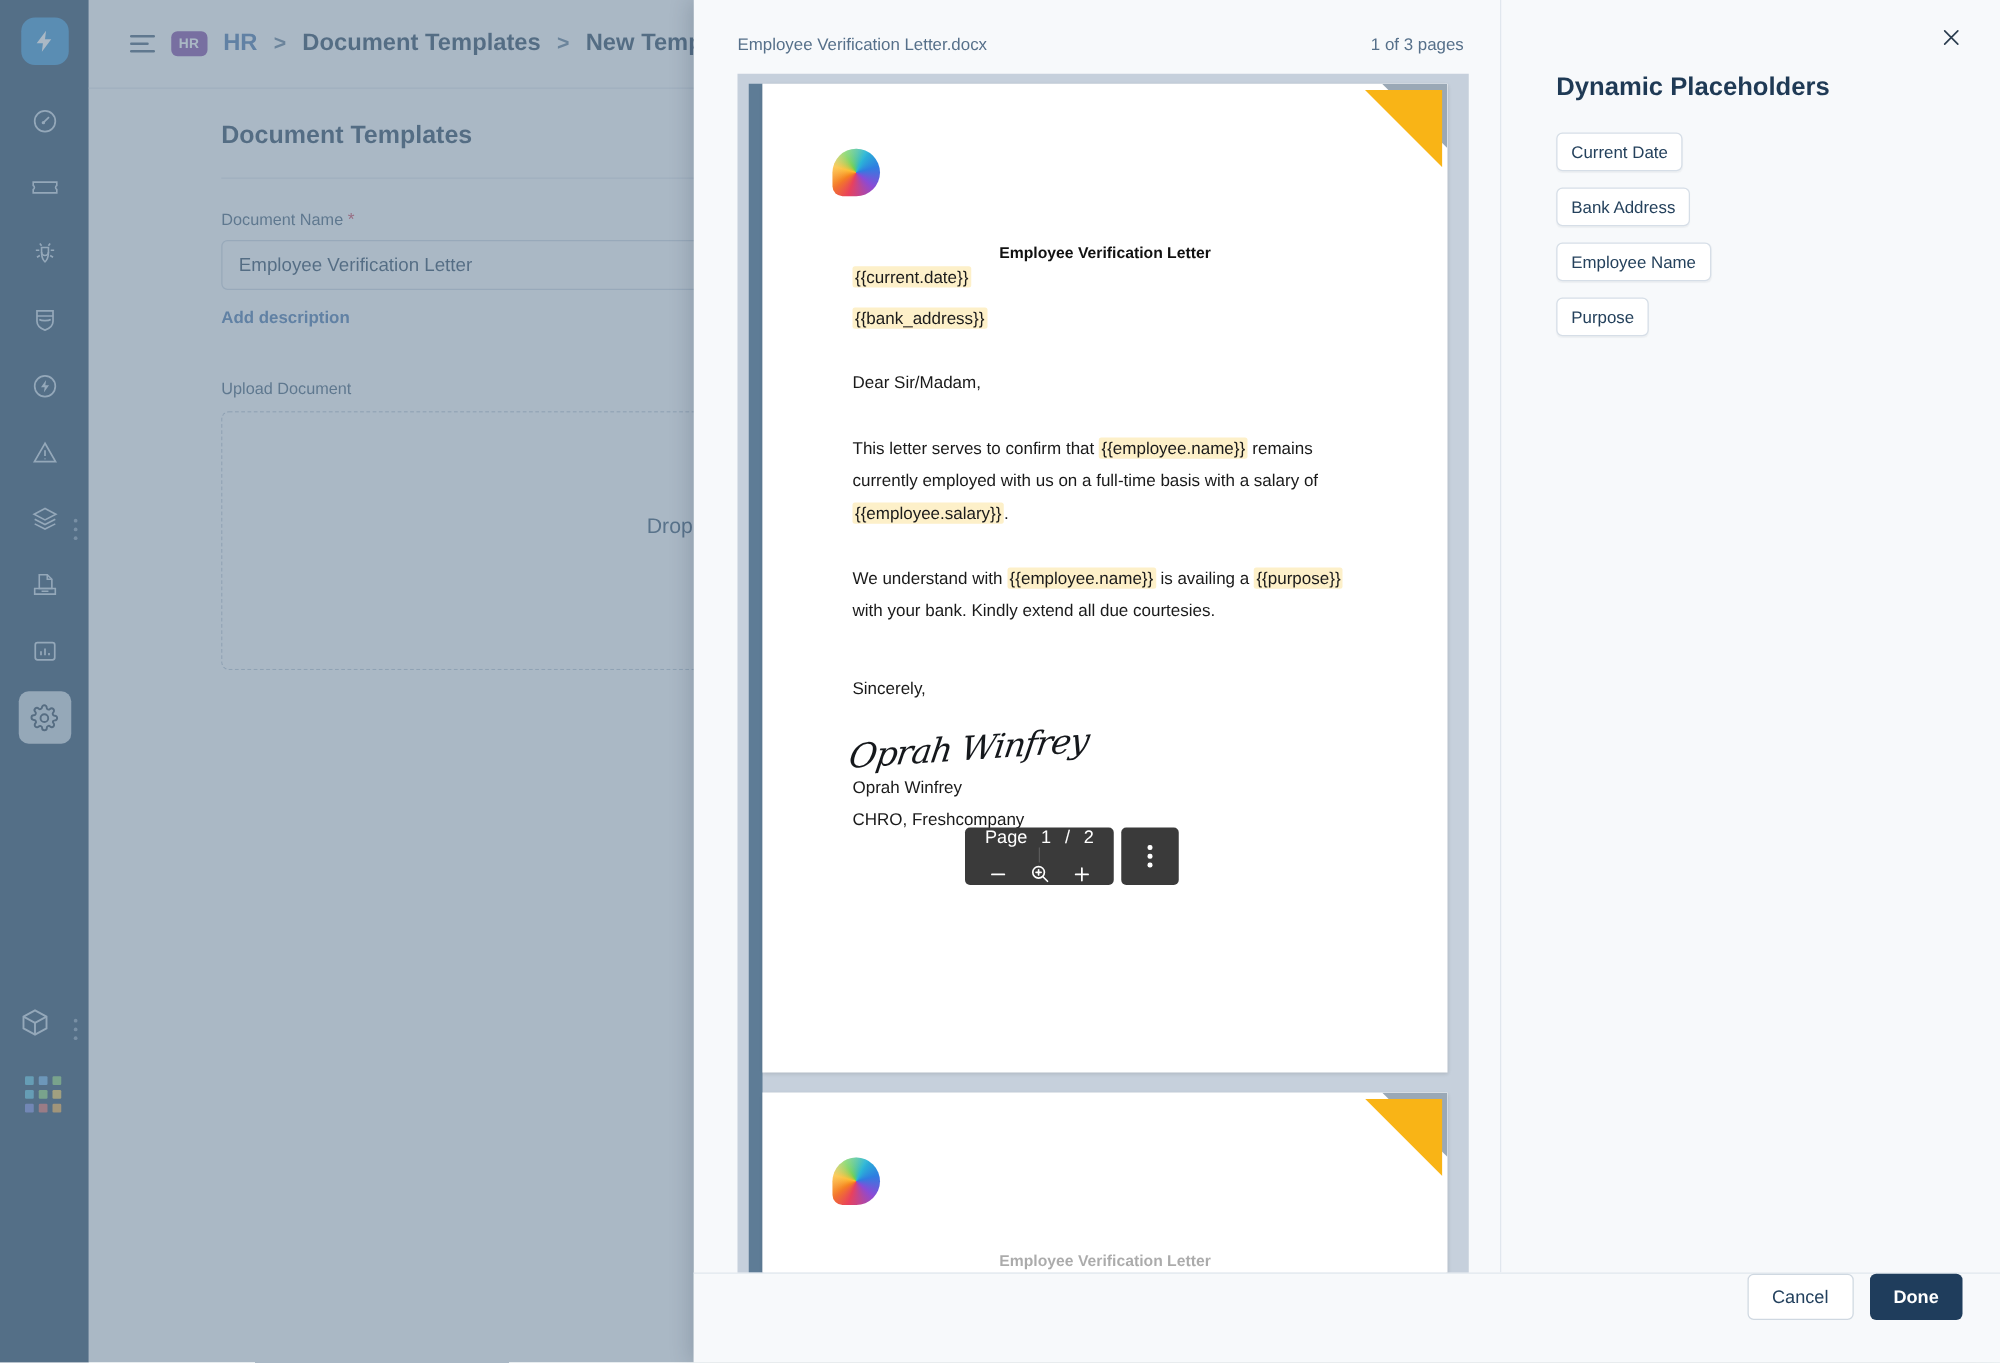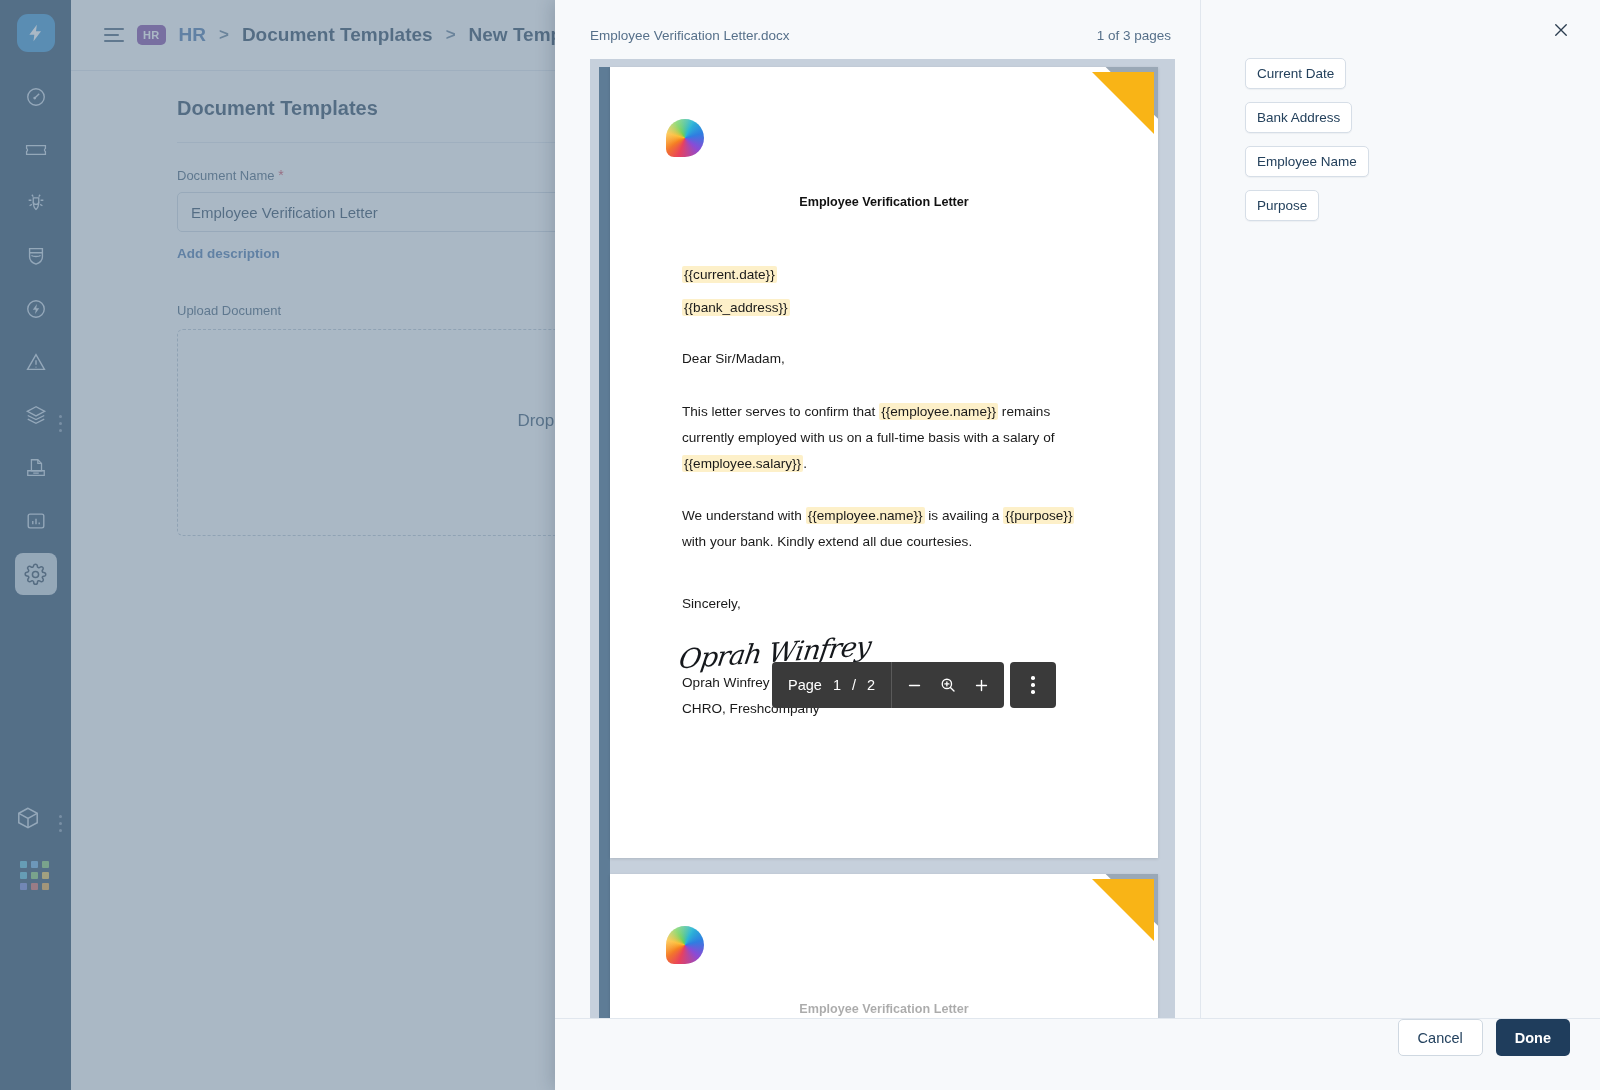--- a/index.html
+++ b/index.html
@@ -152,21 +152,21 @@
     font-size:27px; color:#15181c; transform:skewX(-12deg) rotate(-4deg);
     letter-spacing:-1px; line-height:1;
   }
 
   
   .pdf-toolbar {
     position:absolute; left:182px; bottom:-2px; display:flex; gap:6px; z-index:5;
   }
   .tb-group {
     background:#3a3a3a; border-radius:4px; height:46px;
-    display:flex; align-items:center; color:#fff;
+    display:flex; align-items:center; color:#fff;flex-direction:column;
   }
   .tb-pagegrp { padding:0 16px; gap:11px; font-size:14.5px; }
   .tb-zoomgrp { padding:0 14px; gap:16px; }
   .tb-sep { width:1px; height:46px; background:#5a5a5a; }
   .tb-btn { display:flex; align-items:center; justify-content:center; color:#fff; }
   .tb-dots { width:46px; justify-content:center; }
   .dots-v { display:flex; flex-direction:column; gap:3.5px; }
   .dots-v i { width:3.5px;height:3.5px;border-radius:50%;background:#fff;display:block; }
 
   
@@ -359,21 +359,21 @@
                   <div class="tri"></div>
               </div>
 
               <div style="padding:52px 0 0 56px;">
                 <div class="fw-logo"></div>
               </div>
 
               <div class="doc-title" style="margin-top:38px;">Employee Verification Letter</div>
 
               <div style="padding:0 60px 0 72px;">
-                <div class="doc-p" style="margin-top:53px;">
+                <div class="doc-p" style="">
                   <span class="hl">{{current.date}}</span>
                 </div>
                 <div class="doc-p" style="margin-top:7px;">
                   <span class="hl">{{bank_address}}</span>
                 </div>
 
                 <div class="doc-p" style="margin-top:25px;">Dear Sir/Madam,</div>
 
                 <div class="doc-p" style="margin-top:27px;">
                   <span>This letter serves to confirm that </span><span class="hl">{{employee.name}}</span><span> remains currently employed with us on a full-time basis with a salary of </span><span class="hl">{{employee.salary}}</span><span>.</span>
@@ -437,20 +437,21 @@
                   <i></i>
                   <i></i>
                   <i></i>
                 </div>
             </div>
           </div>
         </div>
       </div>
 
       <div class="ph-col">
+        <div class="ph-title">Dynamic Placeholders</div>
         <div class="ph-row"><span class="ph-chip">Current Date</span></div>
         <div class="ph-row"><span class="ph-chip">Bank Address</span></div>
         <div class="ph-row"><span class="ph-chip">Employee Name</span></div>
         <div class="ph-row"><span class="ph-chip">Purpose</span></div>
       </div>
     </div>
 
     <div class="modal-footer">
       <div class="btn btn-cancel">Cancel</div>
       <div class="btn btn-done">Done</div>

